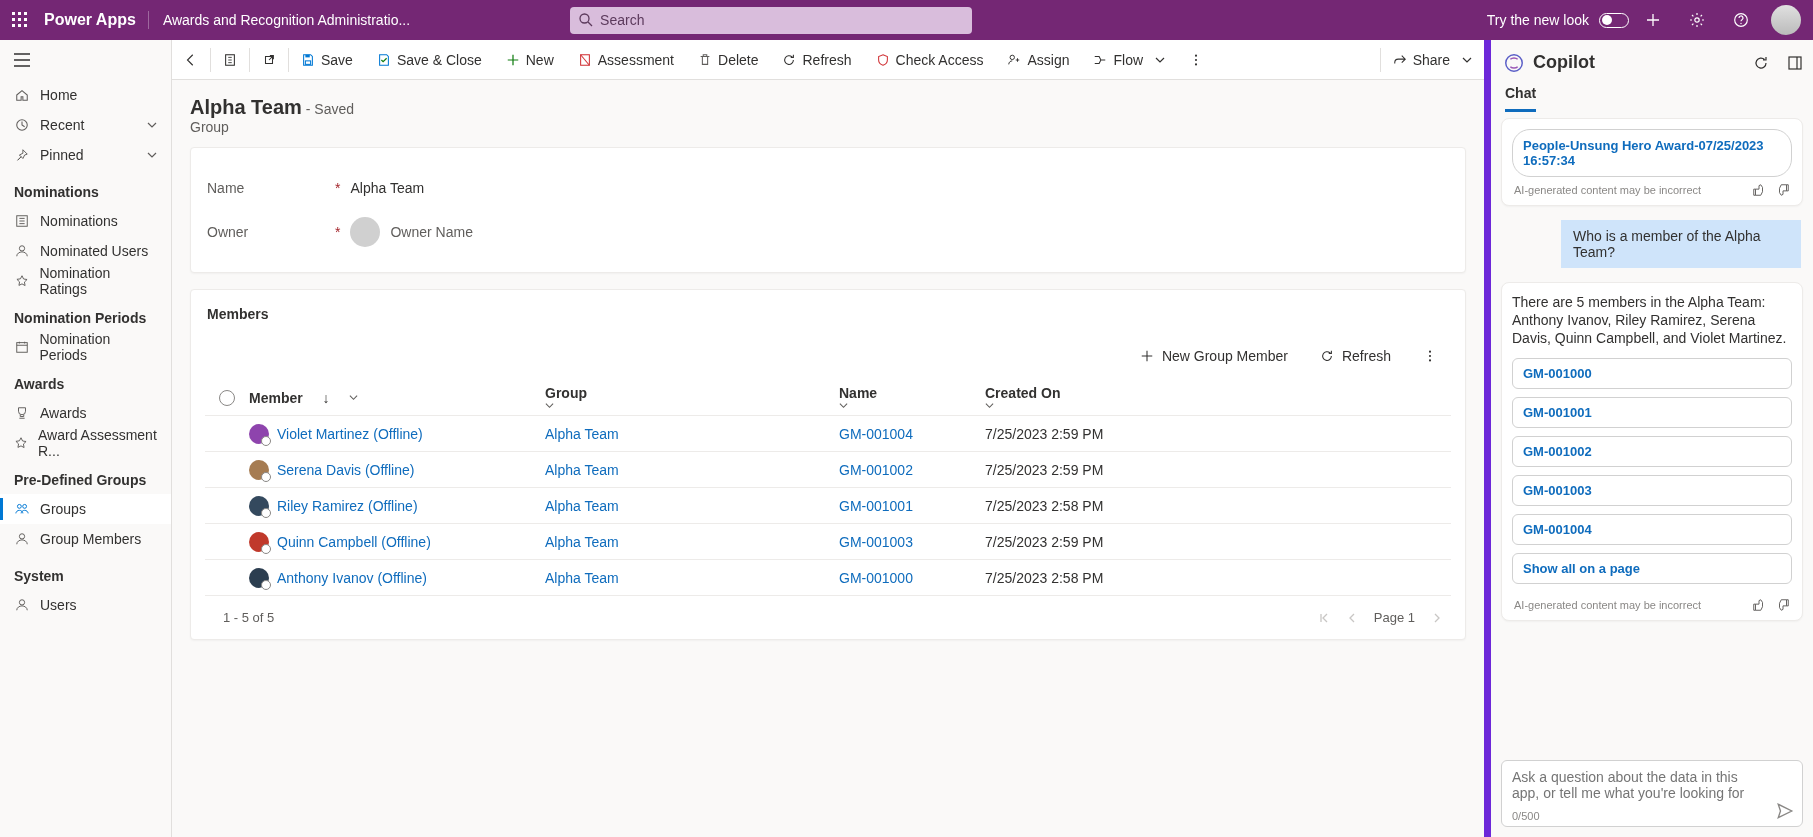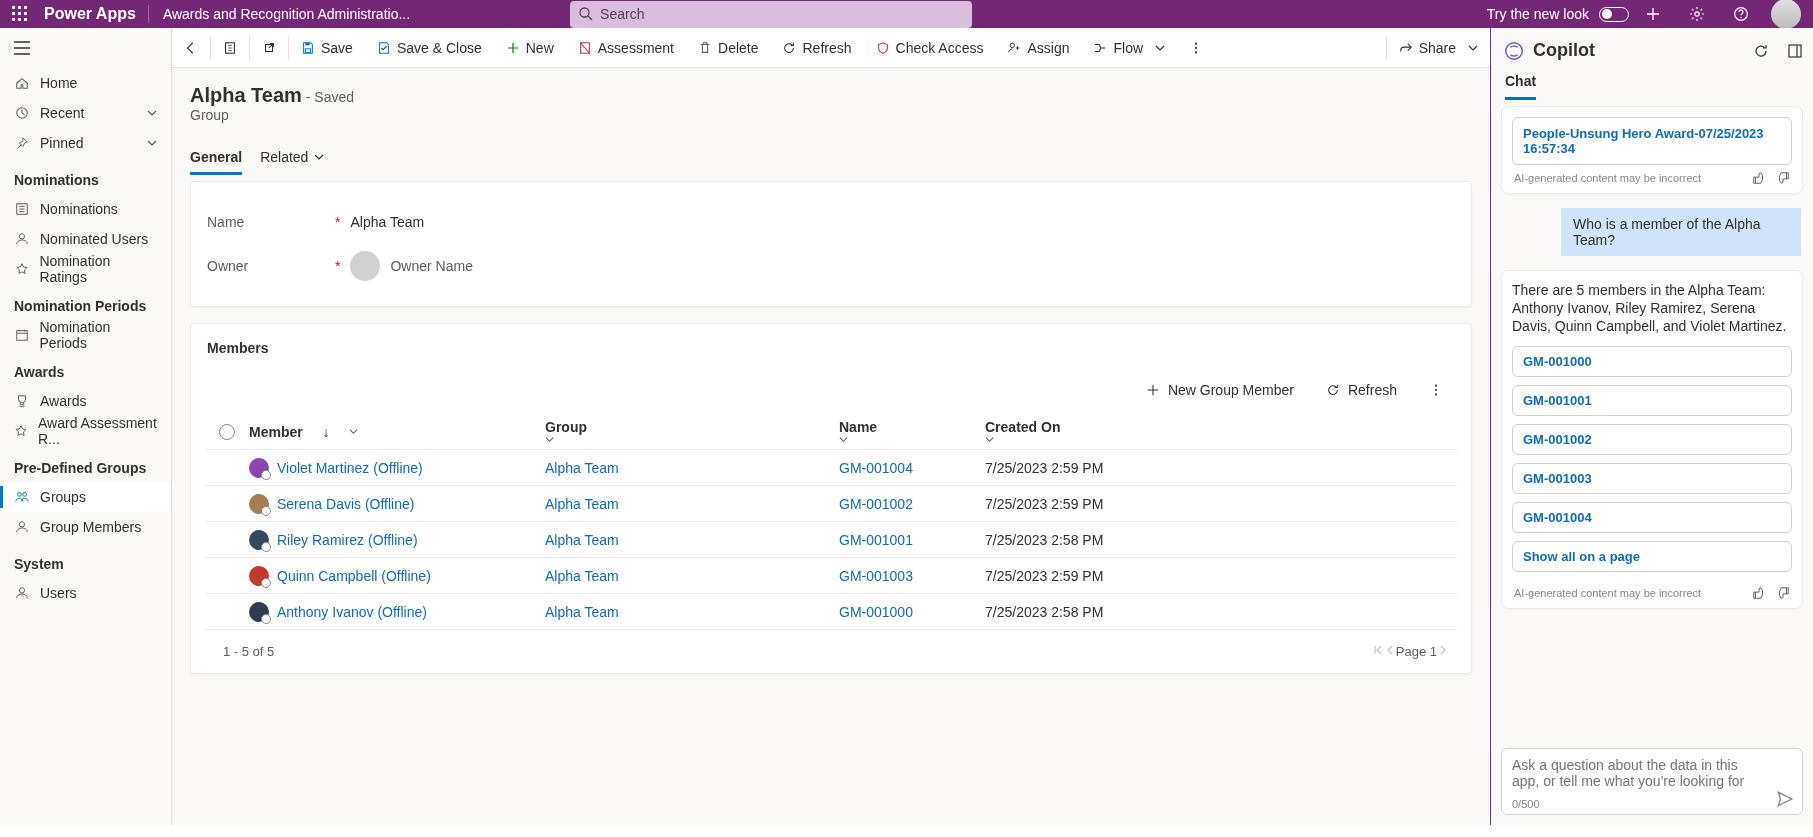--- a/index.html
+++ b/index.html
@@ -1,19 +1,19 @@
 <!DOCTYPE html>
 <html><head>
 <meta charset="utf-8">
 <style>
 * { box-sizing: border-box; margin: 0; padding: 0; }
 html, body { height: 100%; font-family: "Segoe UI", Arial, sans-serif; font-size: 14px; color: #323130; background: #fff; }
 
 
-.topbar { height: 28px; background: #742774; color: #fff; display: flex; align-items: center; padding: 0 6px 0 0; }
+.topbar { height: 40px; background: #742774; color: #fff; display: flex; align-items: center; padding: 0 6px 0 0; }
 .waffle { width: 40px; height: 40px; display: flex; align-items: center; justify-content: center; cursor: pointer; }
 .waffle svg { fill: #fff; }
 .brand { font-weight: 600; font-size: 16px; padding: 0 12px 0 4px; border-right: 1px solid rgba(255,255,255,.3); margin-right: 14px; }
 .apptitle { font-size: 14px; flex: 0 0 auto; }
 .topbar-spacer { flex: 1; }
 .searchwrap { flex: 0 0 402px; margin: 12px auto; position: relative; }
 .searchbox { width: 100%; height: 27px; border: none; border-radius: 4px; background: #d9bddc; padding: 0 10px 0 30px; font-size: 14px; color: #4a4a4a; outline: none; }
 .searchbox::placeholder { color: #5c3a5c; }
 .search-icon { position: absolute; left: 8px; top: 5px; }
 .topbar-right { display: flex; align-items: center; gap: 4px; margin-left: auto; }
@@ -28,21 +28,21 @@
 .leftrail { width: 172px; border-right: 1px solid #e1dfdd; background: #faf9f8; display: flex; flex-direction: column; overflow-y: auto; }
 .hamburger { height: 40px; display: flex; align-items: center; padding: 0 14px; cursor: pointer; }
 .nav-item { display: flex; align-items: center; height: 30px; padding: 0 14px; gap: 10px; cursor: pointer; position: relative; }
 .nav-item.selected { background: #fff; }
 .nav-item.selected::before { content: ""; position: absolute; left: 0; top: 4px; bottom: 4px; width: 3px; background: #0078d4; }
 .nav-chevron { margin-left: auto; }
 .nav-grouphead { font-weight: 600; font-size: 14px; padding: 14px 14px 6px 14px; color: #323130; }
 .nav-icon { width: 16px; display: flex; justify-content: center; color: #605e5c; }
 
 
-.main { flex: 1; display: flex; flex-direction: column; min-width: 0; border-right: 1px solid #6d28d9; }
+.main { flex: 1; display: flex; flex-direction: column; min-width: 0; border-right: 7px solid #6d28d9; }
 .cmdbar { height: 40px; border-bottom: 1px solid #e1dfdd; display: flex; align-items: center; }
 .cmdbtn { height: 40px; padding: 0 12px; display: flex; align-items: center; gap: 6px; cursor: pointer; font-size: 14px; border-right: 0px solid transparent; }
 .cmdsep { width: 1px; height: 24px; background: #e1dfdd; }
 .cmd-icon { display: flex; align-items: center; }
 .cmdbar-spacer { flex: 1; }
 
 
 .record-area { padding: 16px 18px 0 18px; overflow-y: auto; flex: 1; background: #faf9f8; }
 .record-head { padding: 0 0 6px 0; }
 .record-title { font-size: 20px; font-weight: 600; display: inline; }
@@ -74,33 +74,33 @@
 .col-sel { width: 44px; display: flex; justify-content: center; }
 .col-member { flex: 0 0 296px; display: flex; align-items: center; gap: 8px; }
 .col-group { flex: 0 0 294px; }
 .col-name { flex: 0 0 146px; }
 .col-created { flex: 1; }
 .circle { width: 16px; height: 16px; border: 1px solid #8a8886; border-radius: 50%; }
 .link { color: #0f6cbd; cursor: pointer; }
 .mem-av { width: 20px; height: 20px; border-radius: 50%; background: #a67c52; position: relative; flex-shrink: 0; }
 .mem-av::after { content: ""; position: absolute; right: -2px; bottom: -2px; width: 8px; height: 8px; border-radius: 50%; background: #fff; border: 1px solid #8a8886; }
 .grid-foot { display: flex; align-items: center; padding: 14px 8px 4px 18px; font-size: 13px; color: #605e5c; }
-.pager { margin-left: auto; display: flex; }
+.pager { margin-left: auto; display: flex; align-items: center; gap: 16px; }
 .pager .disabled { color: #c8c6c4; }
 
 
 .copilot { width: 322px; display: flex; flex-direction: column; background: #faf9f8; }
 .cp-head { height: 45px; display: flex; align-items: center; padding: 0 10px 0 12px; gap: 8px; }
 .cp-title { font-weight: 700; font-size: 18px; }
 .cp-head-spacer { flex: 1; }
 .cp-tabs { padding: 0 14px; }
 .cp-tab { display: inline-block; font-size: 14px; font-weight: 600; padding: 0 0 8px 0; border-bottom: 3px solid #0f6cbd; }
 .cp-body { flex: 1; overflow-y: auto; padding: 6px 10px 0 10px; display: flex; flex-direction: column; gap: 14px; }
 .cp-card { background: #fff; border: 1px solid #edebe9; border-radius: 8px; padding: 10px 10px 8px 10px; box-shadow: 0 1px 2px rgba(0,0,0,.04); }
-.cp-linkbox { border: 1px solid #d1d1d1; border-radius: 6px; padding: 8px 10px; font-size: 13px; }
+.cp-linkbox { border: 1px solid #d1d1d1; border-radius: 18px; padding: 8px 10px; font-size: 13px; }
 .cp-linkbox .link { font-weight: 600; }
 .cp-disclaim { font-size: 11px; color: #8a8886; display: flex; align-items: center; padding: 6px 2px 0 2px; }
 .cp-disclaim .icons { margin-left: auto; display: flex; gap: 10px; }
 .cp-userbubble { align-self: flex-end; background: #cfe4fa; border-radius: 0; padding: 8px 12px; font-size: 14px; max-width: 240px; margin-right: 2px; }
 .cp-answer { font-size: 14px; line-height: 1.3; margin-bottom: 10px; }
 .cp-chip { border: 1px solid #d1d1d1; border-radius: 6px; padding: 7px 10px; margin-bottom: 8px; font-size: 13px; }
 .cp-chip .link { font-weight: 600; }
 .cp-input { margin: 6px 10px 10px 10px; border: 1px solid #d1d1d1; border-radius: 6px; background: #fff; padding: 8px 36px 4px 10px; position: relative; }
 .cp-input textarea { width: 100%; border: none; resize: none; outline: none; font-family: inherit; font-size: 14px; color: #605e5c; height: 38px; }
 .cp-count { font-size: 11px; color: #8a8886; }
@@ -425,31 +425,20 @@
             </svg>
           </span>
         </div>
     </div>
 
     <div class="record-area">
       <div class="record-head">
         <span class="record-title">Alpha Team</span>
         <span class="record-saved">- Saved</span>
         <div class="record-ent">Group</div>
-      </div>
-      <div class="tabs">
-        <div class="tab active"><span>General</span></div>
-        <div class="tab" style="display:flex;align-items:center;gap:6px">
-            <span>Related</span>
-            <span>
-              <svg width="10" height="10" viewBox="0 0 10 10">
-                <path d="M1 3l4 4 4-4" fill="none" stroke="#323130" stroke-width="1.2"></path>
-              </svg>
-            </span>
-          </div>
       </div>
 
       <div class="card">
         <div class="formrow">
           <div class="formlabel">Name</div>
           <span class="req">*</span>
           <div class="formval">Alpha Team</div>
         </div>
         <div class="formrow">
           <div class="formlabel">Owner</div>

